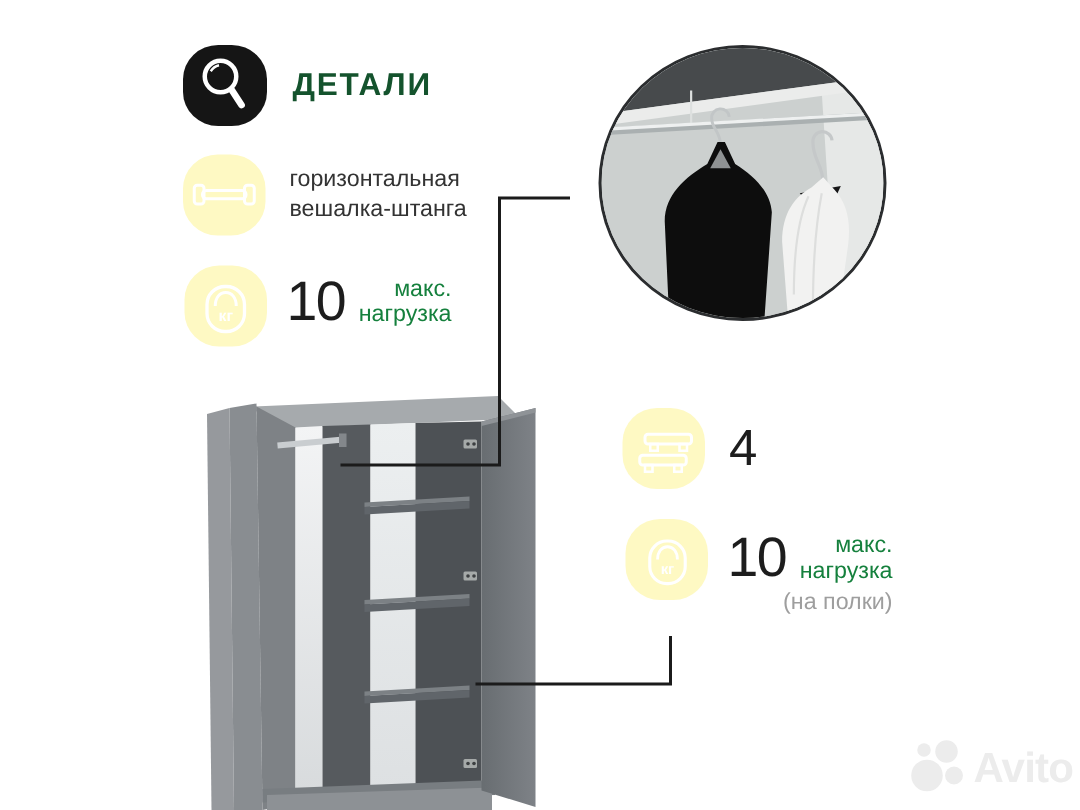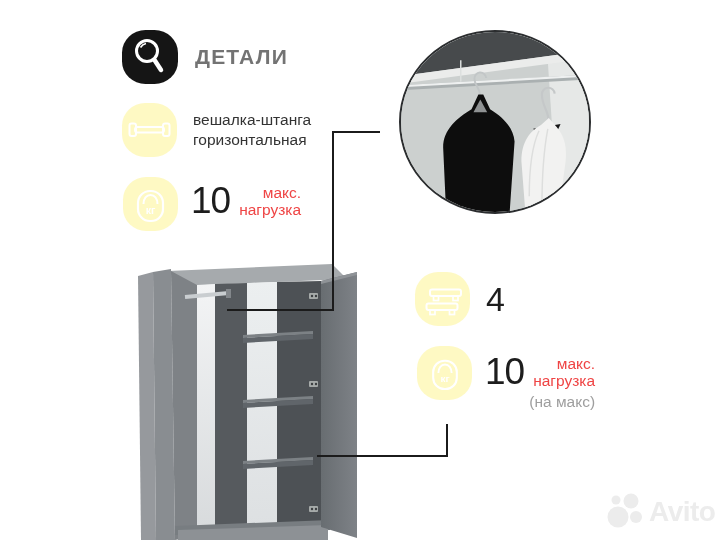--- a/index.html
+++ b/index.html
@@ -5,33 +5,33 @@
   html,body{margin:0;padding:0;background:#fff;}
   #canvas{
     position:relative;width:720px;height:540px;background:#ffffff;
     font-family:"Liberation Sans", sans-serif;overflow:hidden;
   }
   .feature{position:absolute;display:flex;align-items:flex-start;}
   .badge{flex:0 0 auto;display:flex;align-items:center;justify-content:center;border-radius:42%;}
   .badge.blue{width:55px;height:54px;background:#fef9c3;}
   .badge.black{width:56px;height:54px;background:#151515;}
   #f-header{left:122px;top:30px;align-items:center;}
-  #f-header .title{margin-left:17px;font-size:21px;font-weight:700;letter-spacing:1.2px;color:#737373;}
+  #f-header .title{margin-left:17px;font-size:21px;font-weight:700;letter-spacing:1.2px;color:#14532d;}
   #f-rod{left:122px;top:103px;align-items:center;}
   .lines{margin-left:16px;font-size:15.5px;line-height:20px;color:#333;}
   .text-block{margin-left:13px;text-align:right;}
   #f-rodload{left:123px;top:177px;}
   #f-rodload .text-block{margin-top:9px;}
   #f-shelves{left:415px;top:272px;}
   #f-shelves .text-block{margin-left:16px;margin-top:12px;}
   #f-shelfload{left:417px;top:346px;}
   #f-shelfload .text-block{margin-top:11px;}
   .num-row{display:flex;align-items:flex-start;}
   .big-num{font-size:37px;line-height:30px;font-weight:400;color:#1d1d1d;letter-spacing:-1px;}
-  .num-labels{margin-left:9px;margin-top:-1px;font-size:15.5px;line-height:16.5px;color:#ef4444;display:flex;flex-direction:column;}
+  .num-labels{margin-left:9px;margin-top:-1px;font-size:15.5px;line-height:16.5px;color:#15803d;display:flex;flex-direction:column;}
   .note{font-size:15.5px;color:#9e9e9e;margin-top:4px;white-space:nowrap;}
   #photo-circle{
     position:absolute;left:399px;top:30px;width:188px;height:180px;border-radius:50%;
     border:2.5px solid #2b2d2f;overflow:hidden;background:#ccd0cf;
   }
   #photo-circle svg{display:block;width:100%;height:100%;}
   #wardrobe{position:absolute;left:130px;top:258px;width:235px;height:282px;}
   #connectors{position:absolute;left:0;top:0;pointer-events:none;}
   #watermark{position:absolute;left:606px;top:492px;display:flex;align-items:center;}
   #watermark .brand{margin-left:3px;font-size:28px;font-weight:700;letter-spacing:-0.5px;color:#ececec;}
@@ -55,22 +55,22 @@
 
   <div class="feature" id="f-rod">
     <span class="badge blue">
       <svg width="55" height="54" viewBox="0 0 55 54">
         <rect x="13" y="24" width="29" height="5.5" rx="2.5" fill="none" stroke="#fff" stroke-width="2"></rect>
         <rect x="7.5" y="20.5" width="6.5" height="12.5" rx="2" fill="none" stroke="#fff" stroke-width="2"></rect>
         <rect x="41" y="20.5" width="6.5" height="12.5" rx="2" fill="none" stroke="#fff" stroke-width="2"></rect>
       </svg>
     </span>
     <span class="lines">
+      <span style="display:block">горизонтальная</span>
       <span style="display:block">вешалка-штанга</span>
-      <span style="display:block">горизонтальная</span>
     </span>
   </div>
 
   <div class="feature" id="f-rodload">
     <span class="badge blue">
       <svg width="55" height="54" viewBox="0 0 55 54">
         <rect x="15" y="14" width="25" height="30" rx="12" fill="none" stroke="#fff" stroke-width="2.2"></rect>
         <path d="M20.5,27 C20.5,21.5 23.5,18 27.5,18 C31.5,18 34.5,21.5 34.5,27" fill="none" stroke="#fff" stroke-width="2"></path>
         <text x="27.5" y="37" text-anchor="middle" font-size="10.5" font-weight="bold" fill="#fff">кг</text>
       </svg>
@@ -187,21 +187,21 @@
       </svg>
     </span>
     <span class="text-block">
       <span class="num-row">
         <span class="big-num">10</span>
         <span class="num-labels">
           <span>макс.</span>
           <span>нагрузка</span>
         </span>
       </span>
-      <span class="note" style="display:block">(на макс)</span>
+      <span class="note" style="display:block">(на полки)</span>
     </span>
   </div>
 
   <svg id="connectors" width="720" height="540">
     <polyline points="227,310 333,310 333,132 380,132" fill="none" stroke="#1b1b1b" stroke-width="2"></polyline>
     <polyline points="317,456 447,456 447,424" fill="none" stroke="#1b1b1b" stroke-width="2"></polyline>
   </svg>
 
   <div id="watermark">
     <svg width="40" height="40" viewBox="0 0 40 40">

